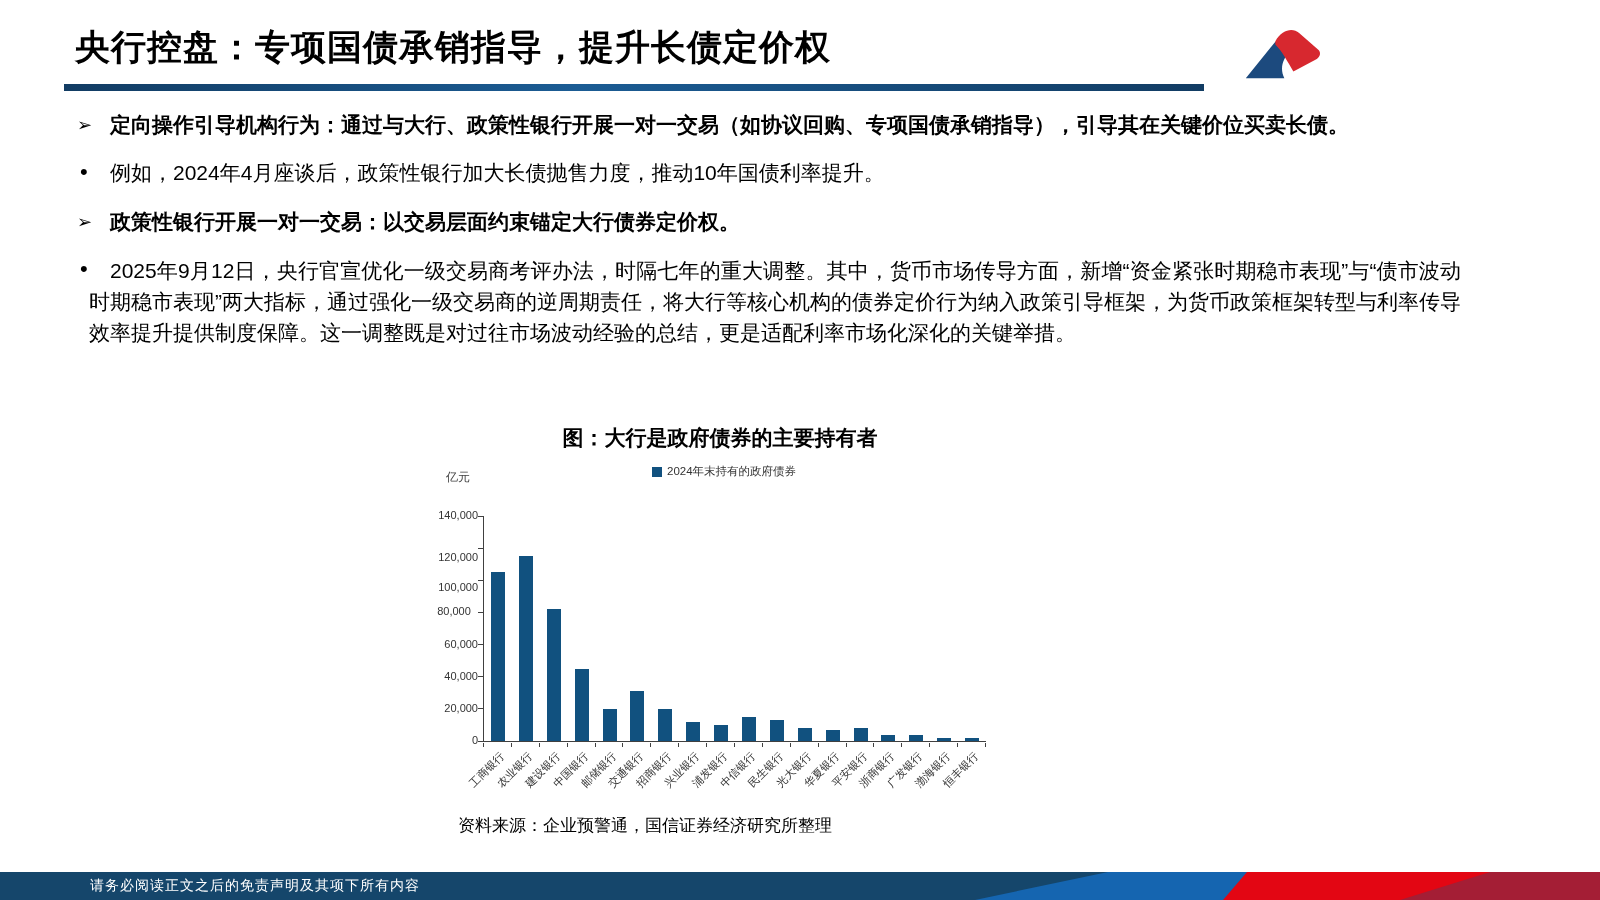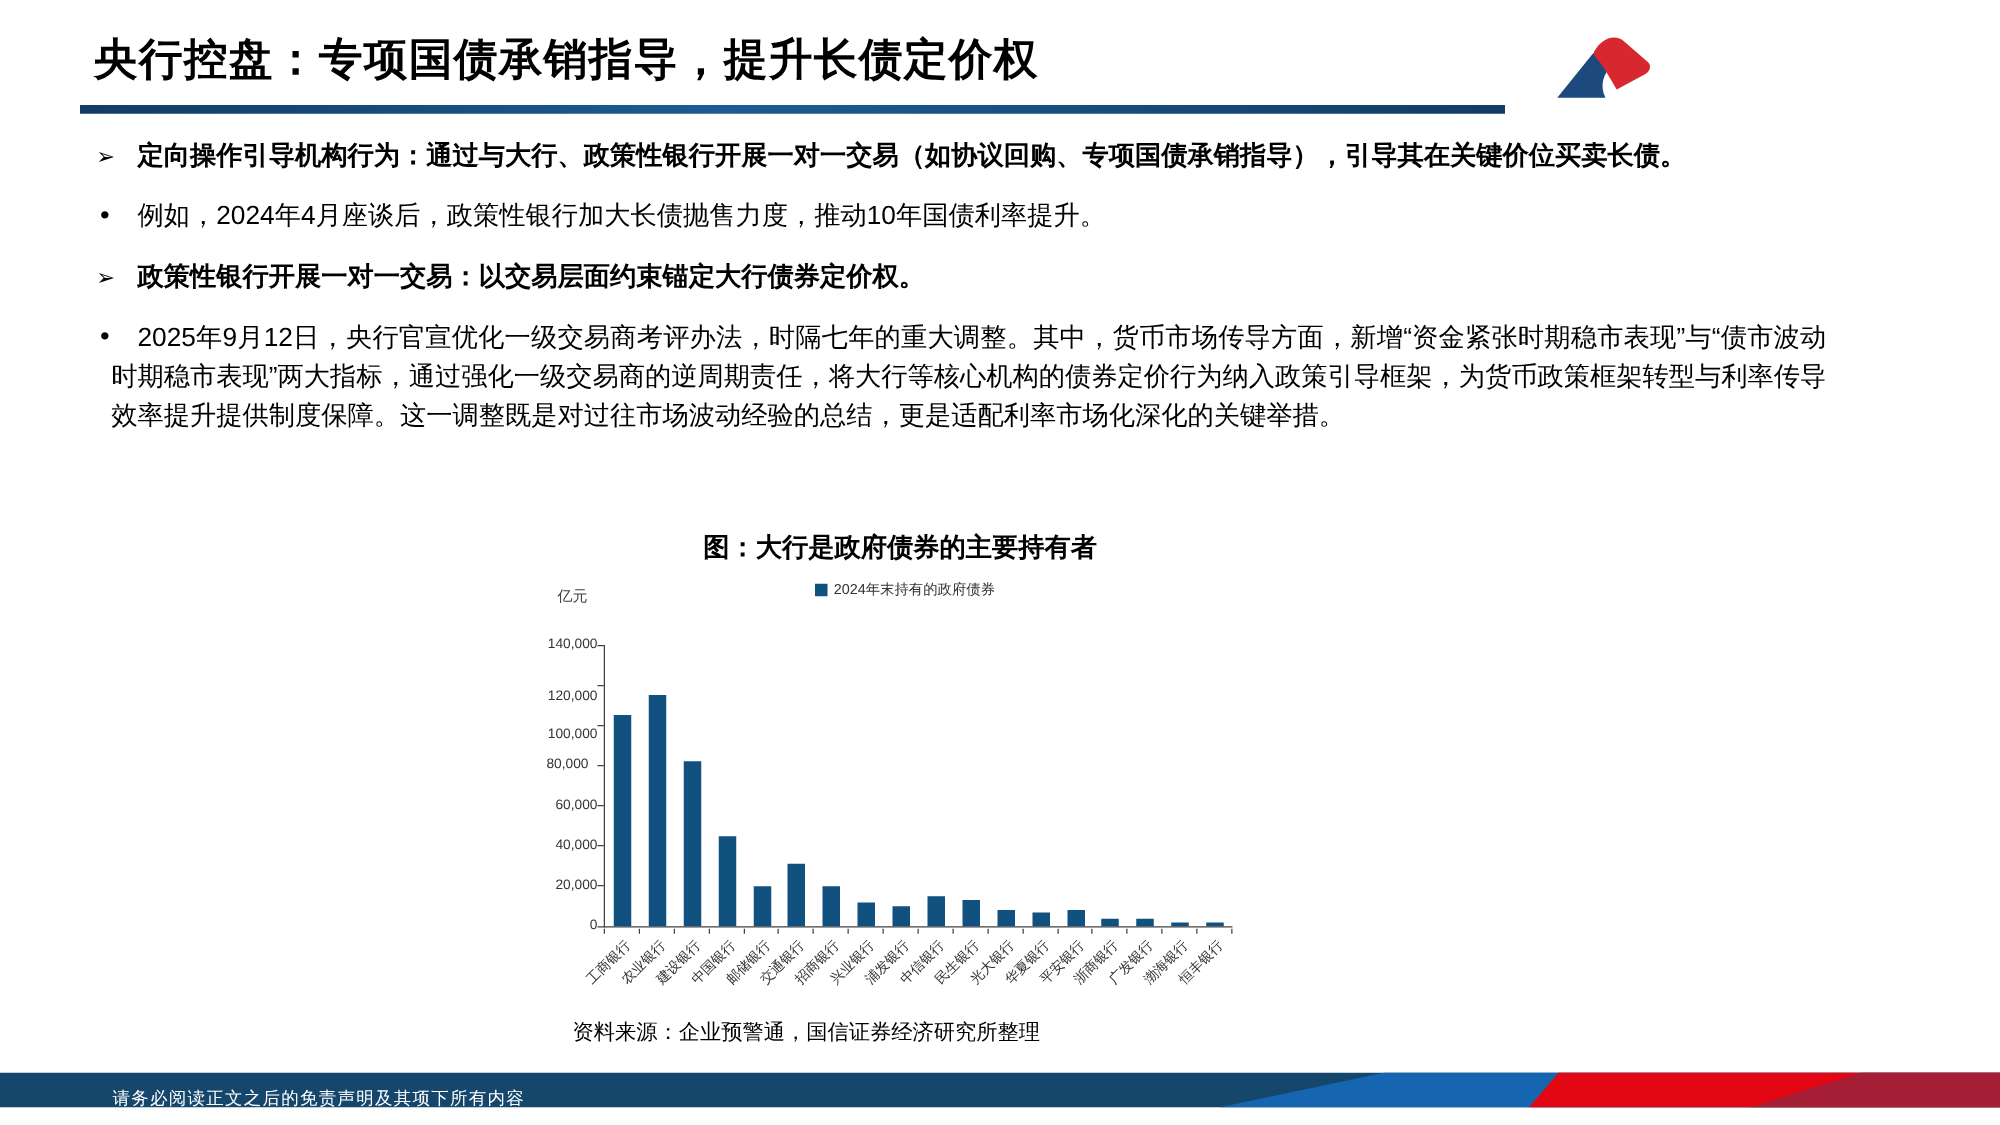--- a/index.html
+++ b/index.html
@@ -37,21 +37,21 @@
         border-left:1.5px solid #404040;border-bottom:1.5px solid #404040;}
   .bar{position:absolute;bottom:0;width:14px;background:#11517f;}
   .ylab{position:absolute;width:48px;text-align:right;font-size:11px;color:#333;left:0;}
   .ytick{position:absolute;width:5px;height:1px;background:#404040;}
   .xtick{position:absolute;width:1px;height:4px;background:#404040;}
   .xlab{position:absolute;width:100px;text-align:right;font-size:11px;color:#333;
         white-space:nowrap;transform:rotate(-45deg);transform-origin:100% 0;}
   .source-note{position:absolute;left:458px;top:814px;font-size:17px;color:#000;}
 
   
-  footer{position:absolute;left:0;bottom:0;width:1600px;height:42px;font-family:Liberation Mono, monospace;}
+  footer{position:absolute;left:0;bottom:0;width:1600px;height:28px;font-family:Liberation Mono, monospace;}
   footer svg{position:absolute;left:0;top:0;}
   .disclaimer{position:absolute;left:90px;top:50%;transform:translateY(-50%);
               color:#ffffff;font-size:14px;letter-spacing:1px;z-index:2;}
 </style>
 </head>
 <body>
 
 <div id="slide">
 
   <h1 class="page-title">央行控盘：专项国债承销指导，提升长债定价权</h1>

